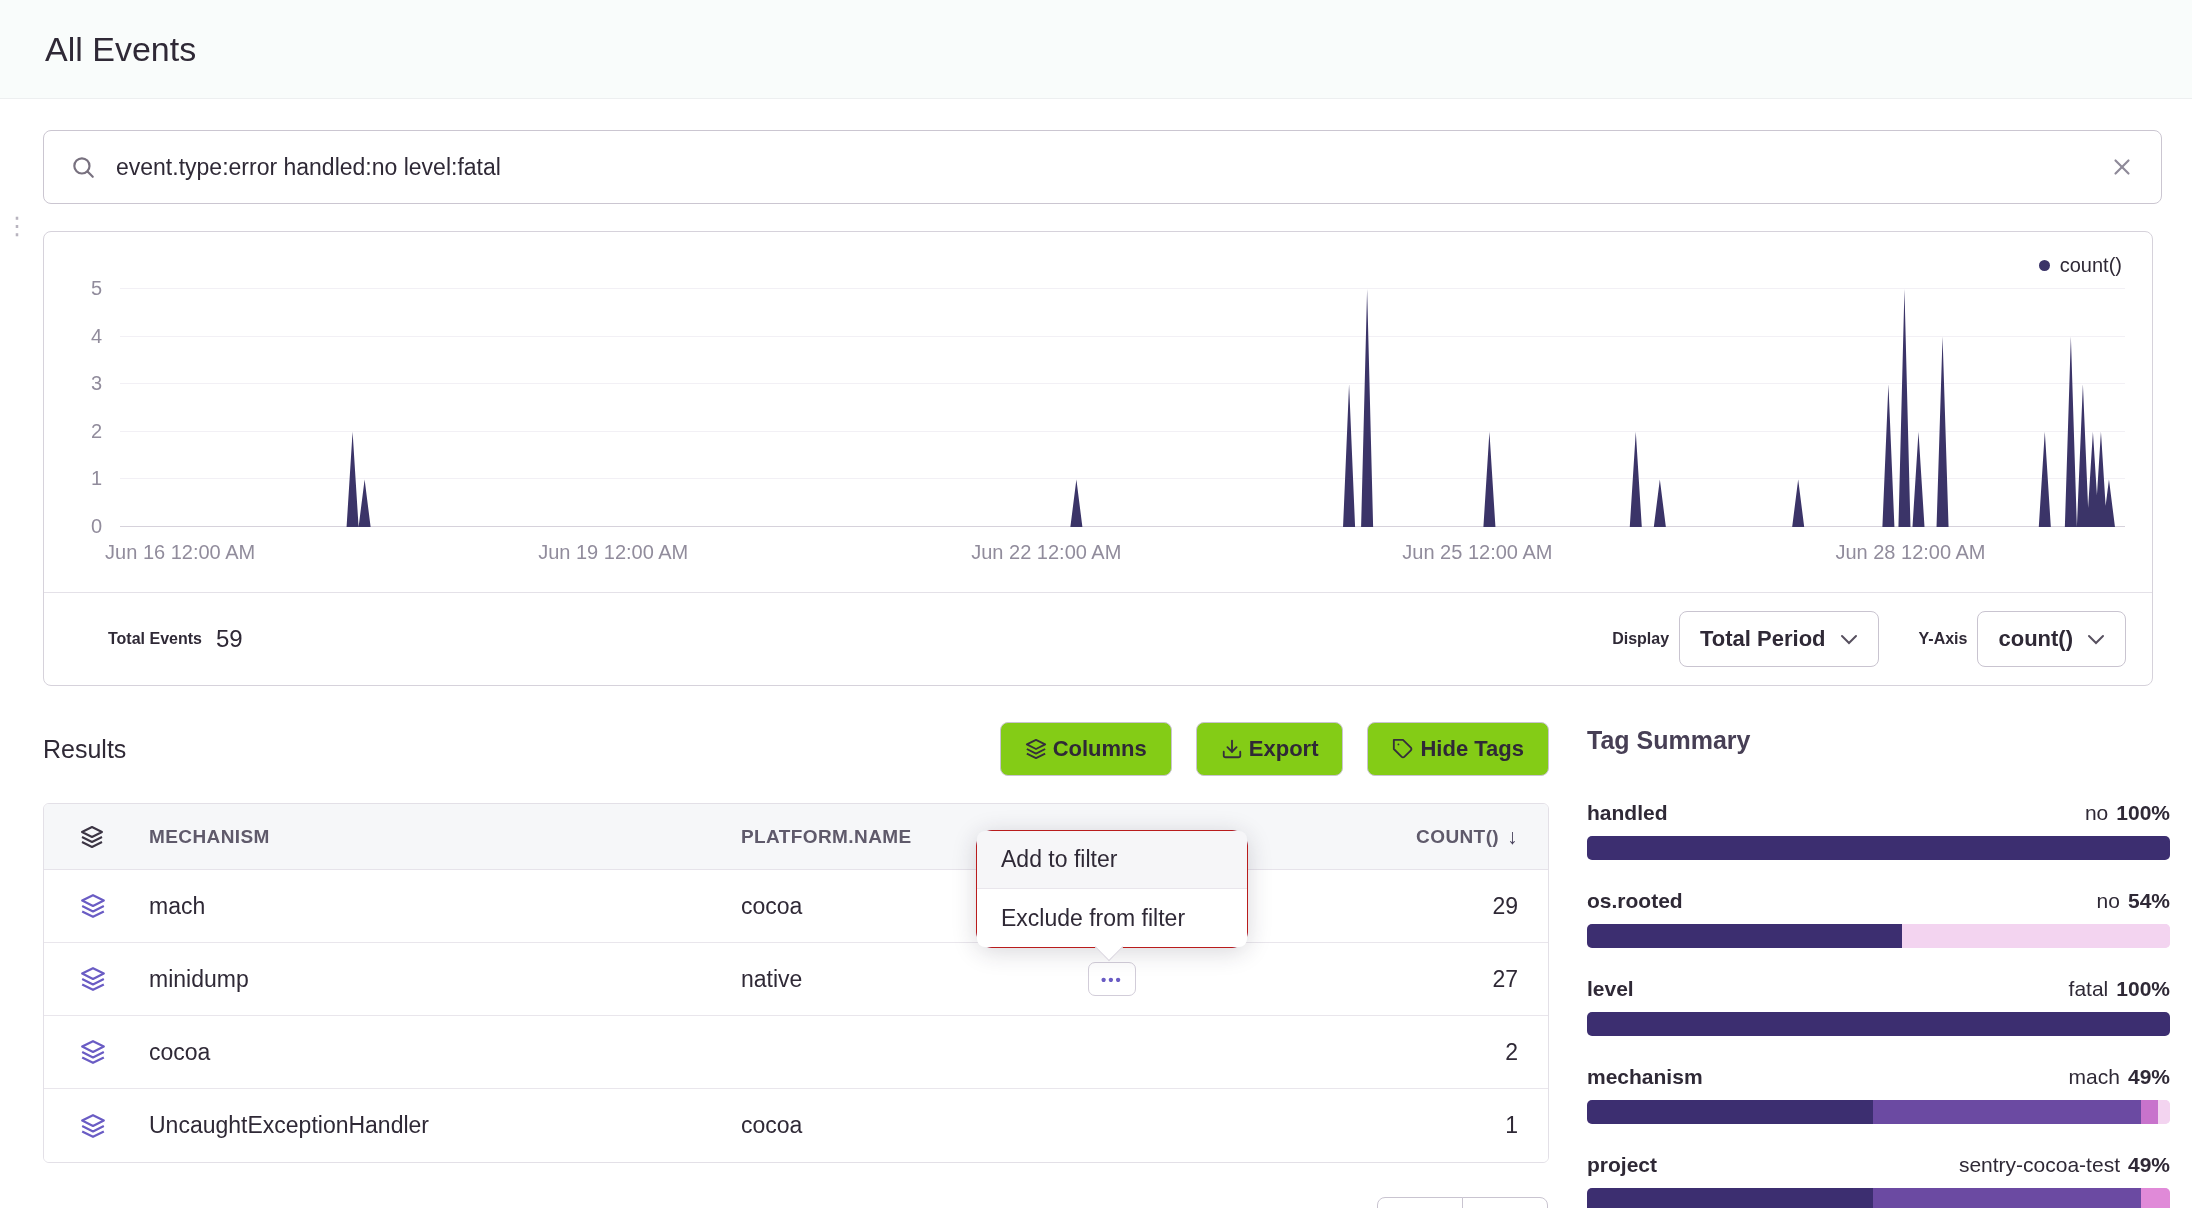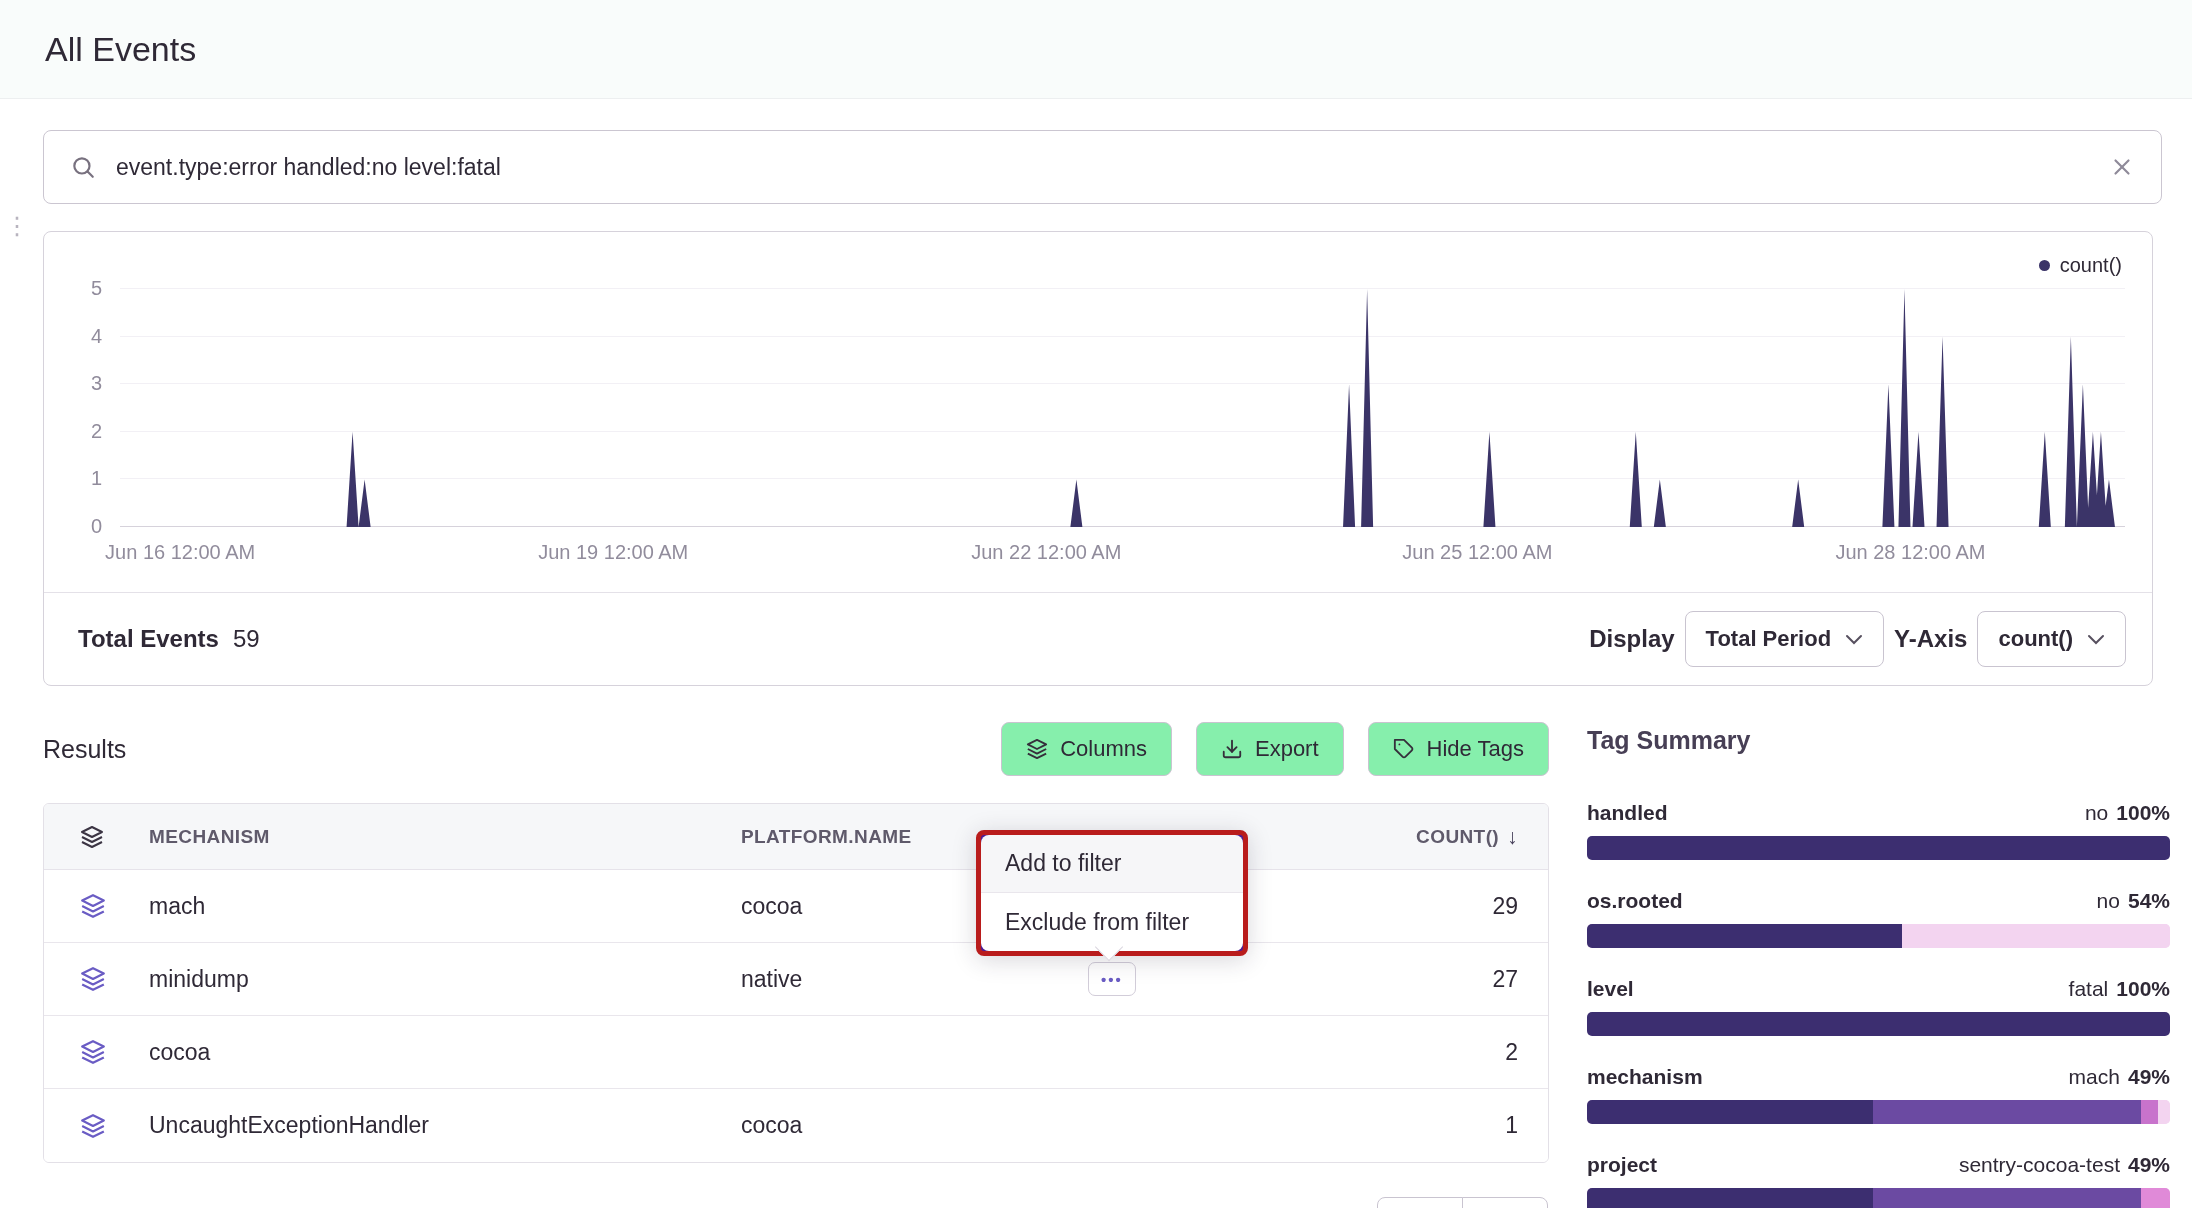--- a/index.html
+++ b/index.html
@@ -61,41 +61,41 @@
   .xtick {
     position: absolute; transform: translateX(-50%);
     font-size: 20px; color: #918c9c; white-space: nowrap;
   }
   .chart-footer {
     position: absolute; left: 0; right: 0; bottom: 0; height: 93px;
     border-top: 1px solid #e4e1e8;
     display: flex; align-items: center; gap: 14px;
     padding: 0 26px 0 34px;
   }
-  .tf-label { font-size: 24px; font-weight: 700; }
+  .tf-label { font-size: 16px; font-weight: 700; margin-left: 30px; }
   .tf-value { font-size: 24px; }
   .footer-right { margin-left: auto; display: flex; align-items: center; gap: 10px; }
   .dropdown {
     height: 56px; border: 1px solid #c9c4d0; border-radius: 8px; background: #fff;
     display: flex; align-items: center; gap: 14px; padding: 0 20px;
     font-size: 22px; font-weight: 600; color: #2f2936; cursor: pointer;
   }
   .dropdown .chev { color: #57505f; }
 
   
   .results-row {
     position: absolute; top: 722px; left: 43px; width: 1506px;
     display: flex; align-items: center; justify-content: space-between;
   }
   .results-heading { font-size: 25px; font-weight: 400; color: #2f2936; }
   .btn-group { display: flex; gap: 24px; }
   .btn {
-    height: 54px; border: 1px solid #c9c4d0; border-radius: 8px; background: #86efac;
-    display: flex; align-items: center; gap: 12px; padding: 0 24px;
-    font-size: 22px; font-weight: 400; color: #2f2936; cursor: pointer;
+    height: 54px; border: 1px solid #c9c4d0; border-radius: 8px; background: #84cc16;
+    display: flex; align-items: center; gap: 6px; padding: 0 24px;
+    font-size: 22px; font-weight: 700; color: #2f2936; cursor: pointer;
     font-family: inherit;
   }
   .btn .icon { color: #352f3b; }
 
   
   .results-table {
     position: absolute; top: 803px; left: 43px; width: 1506px;
     border: 1px solid #e3e0e7; border-radius: 6px; overflow: hidden; background: #fff;
   }
   .thead {
@@ -120,21 +120,21 @@
     position: absolute; left: 1044px; top: 50%; transform: translateY(-50%);
     width: 48px; height: 34px; border: 1px solid #d2cdd9; border-radius: 7px;
     background: #fff; color: #6a5cc4;
     display: flex; align-items: center; justify-content: center;
     font-size: 15px; font-weight: 700; letter-spacing: 2px; cursor: pointer;
   }
 
   
   .popup {
     position: absolute; left: 976px; top: 830px; width: 272px; z-index: 20;
-    background: #4c1d95; border: 5px solid #b91c1c; border-radius: 8px;
+    background: #4c1d95; border: 1px solid #b91c1c; border-radius: 16px;
     box-shadow: 0 4px 24px rgba(40,32,56,0.18);
   }
   .menu-item {
     height: 58px; display: flex; align-items: center; padding: 0 24px;
     font-size: 23px; color: #2f2936; cursor: pointer; background: #fff;
   }
   .menu-item.first { background: #f6f6f8; border-bottom: 1px solid #e9e6ec; border-radius: 8px 8px 0 0; }
   .menu-item:last-child { border-radius: 0 0 8px 8px; }
   .popup-caret {
     position: absolute; left: 123px; bottom: -11px; width: 20px; height: 20px;

